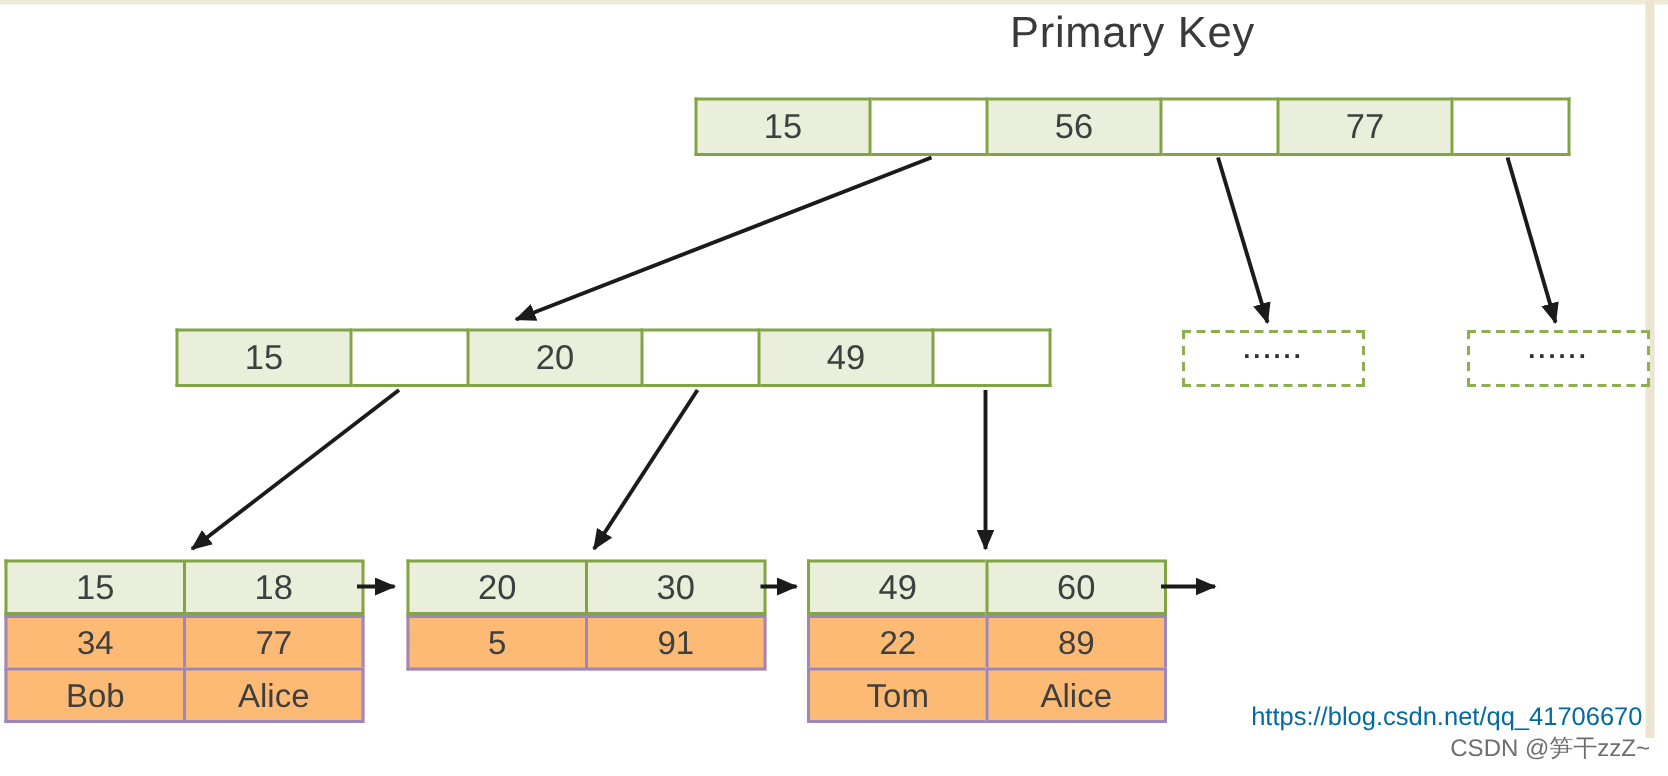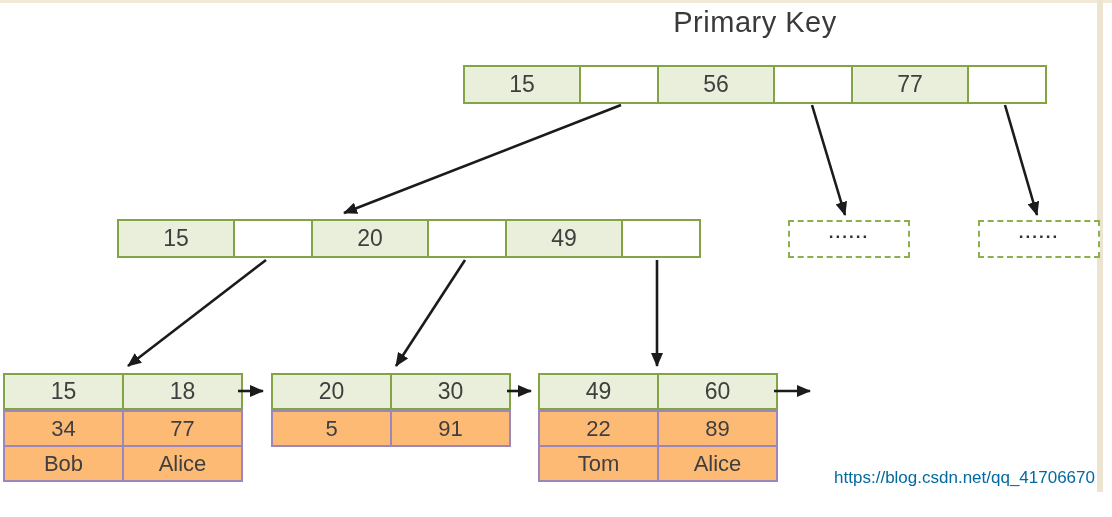--- a/index.html
+++ b/index.html
@@ -165,14 +165,15 @@
     <line x1="1005" y1="105" x2="1037" y2="215" marker-end="url(#ah)"></line>
     <line x1="266" y1="260" x2="128" y2="366" marker-end="url(#ah)"></line>
     <line x1="465" y1="260" x2="396" y2="366" marker-end="url(#ah)"></line>
     <line x1="657" y1="260" x2="657" y2="366" marker-end="url(#ah)"></line>
     <line x1="238" y1="391" x2="263" y2="391" marker-end="url(#ah)"></line>
     <line x1="507" y1="391" x2="531" y2="391" marker-end="url(#ah)"></line>
     <line x1="774" y1="391" x2="810" y2="391" marker-end="url(#ah)"></line>
   </svg>
 
   <div class="wm1">https://blog.csdn.net/qq_41706670</div>
+  <div class="wm2">CSDN @笋干zzZ~</div>
 
 </div>
 
 </body></html>

